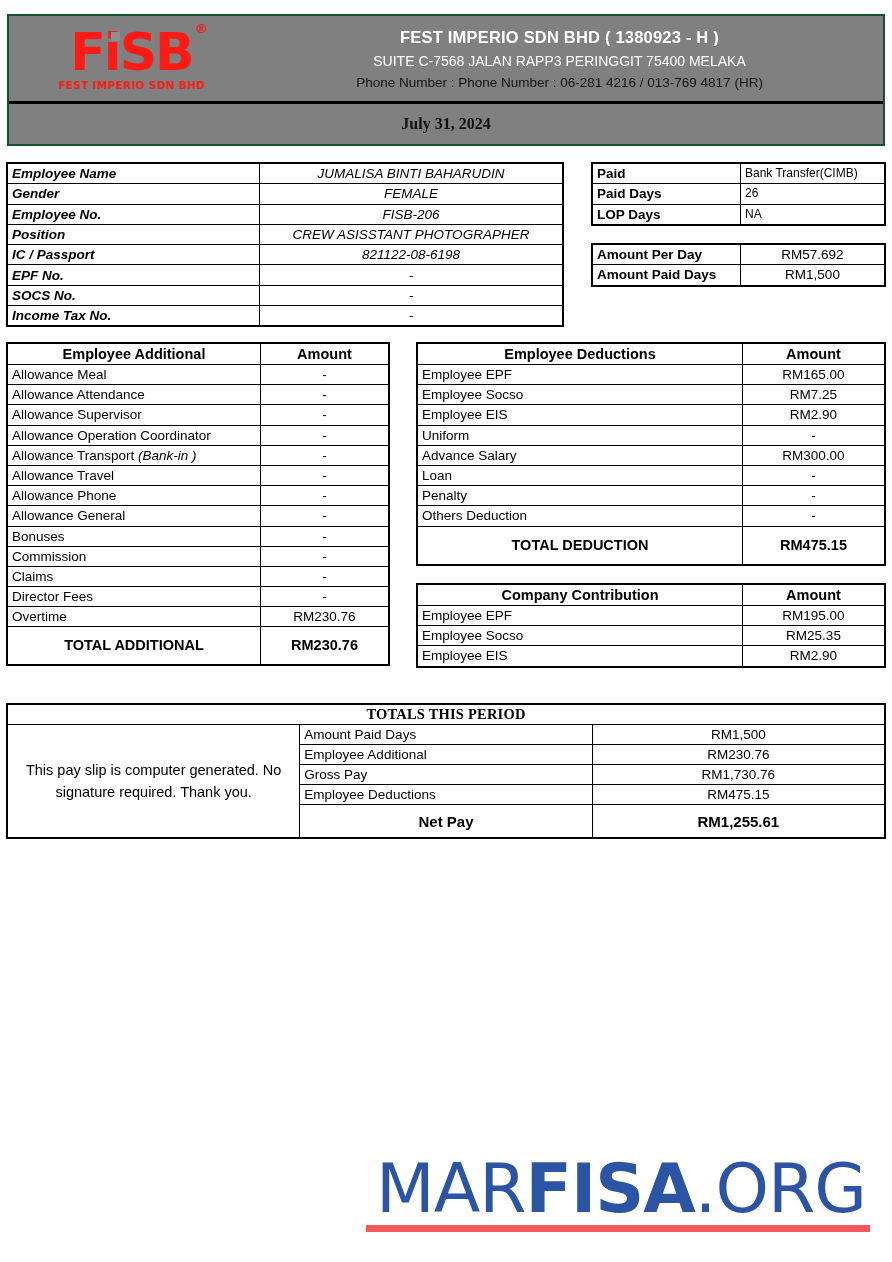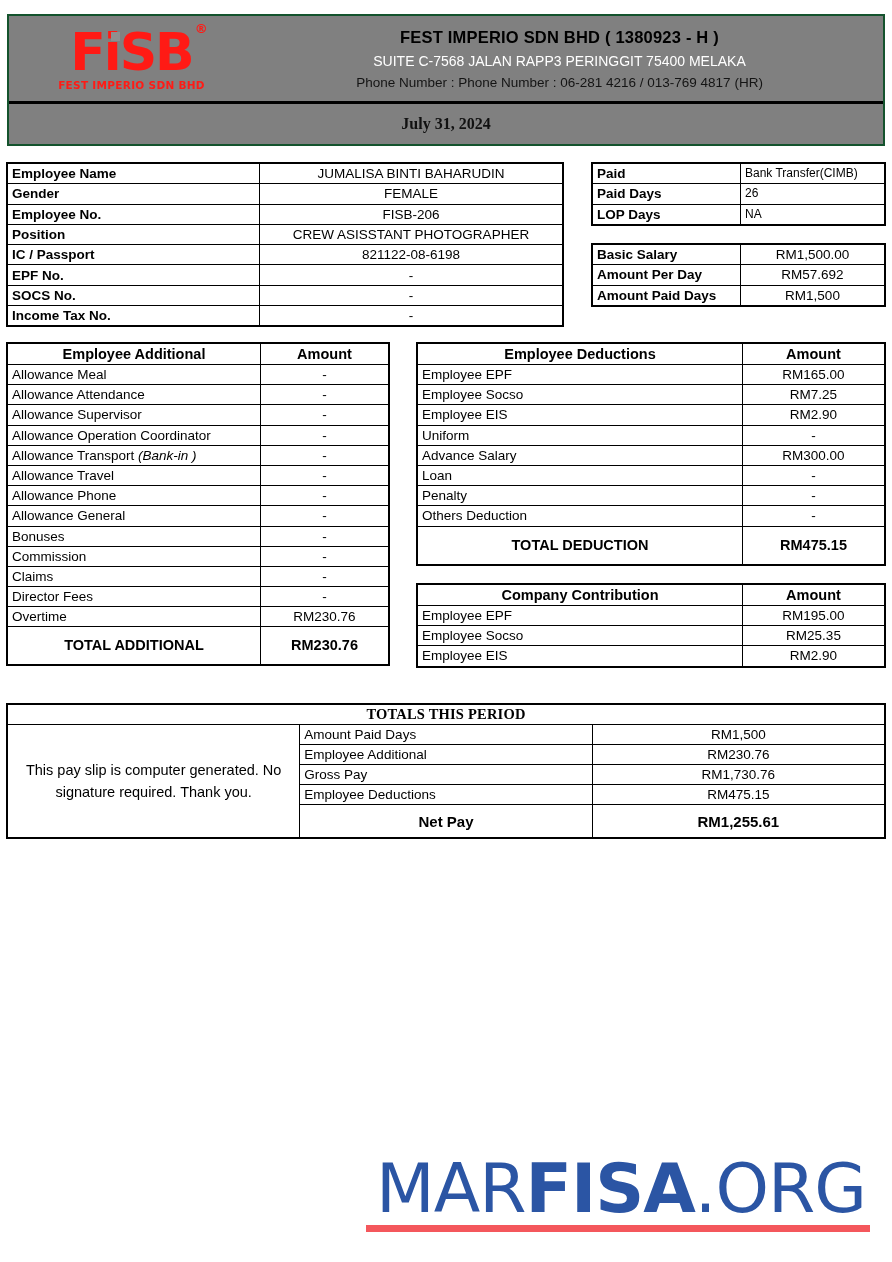--- a/index.html
+++ b/index.html
@@ -89,21 +89,21 @@
     margin-top: 2px;
   }
   .header-text {
     flex: 1;
     text-align: center;
     padding-right: 18px;
   }
   .hdr-line1 {
     font-size: 16.5px;
     font-weight: bold;
-    color: #000000;
+    color: #ffffff;
     margin-bottom: 6px;
     letter-spacing: 0.2px;
   }
   .hdr-line2 {
     font-size: 14px;
     color: #ffffff;
     margin-bottom: 6px;
   }
   .hdr-line3 {
     font-size: 13.5px;
@@ -134,21 +134,21 @@
     height: 20px;
     line-height: 19px;
     box-sizing: border-box;
     white-space: nowrap;
     overflow: hidden;
   }
   .outer2 { outline: 2px solid #000; outline-offset: -1px; }
 
   
   #emp-info { left: 7px; top: 163px; width: 556px; }
-  #emp-info td { height: 20.3px; }
+  #emp-info td { height: 20.3px; font-style: italic; }
   #emp-info td.k { width: 252px; font-weight: bold; font-size: 13.5px; }
   #emp-info td.v { text-align: center; font-size: 13.5px; }
 
   
   #paid-panel { left: 592px; top: 163px; width: 293px; }
   #paid-panel td { height: 20.3px; }
   #paid-panel td.k { width: 148px; font-weight: bold; }
   #paid-panel td.v { text-align: left; font-size: 12px; }
 
   
@@ -304,24 +304,20 @@
         <tr>
           <td class="k">LOP Days</td>
           <td class="v">NA</td>
         </tr>
       </tbody>
   </table>
 
   <table class="tbl outer2" id="salary-panel">
     <tbody>
         <tr>
-          <td class="k">Basic Salary</td>
-          <td class="v">RM1,500.00</td>
-        </tr>
-        <tr>
           <td class="k">Amount Per Day</td>
           <td class="v">RM57.692</td>
         </tr>
         <tr>
           <td class="k">Amount Paid Days</td>
           <td class="v">RM1,500</td>
         </tr>
       </tbody>
   </table>
 

